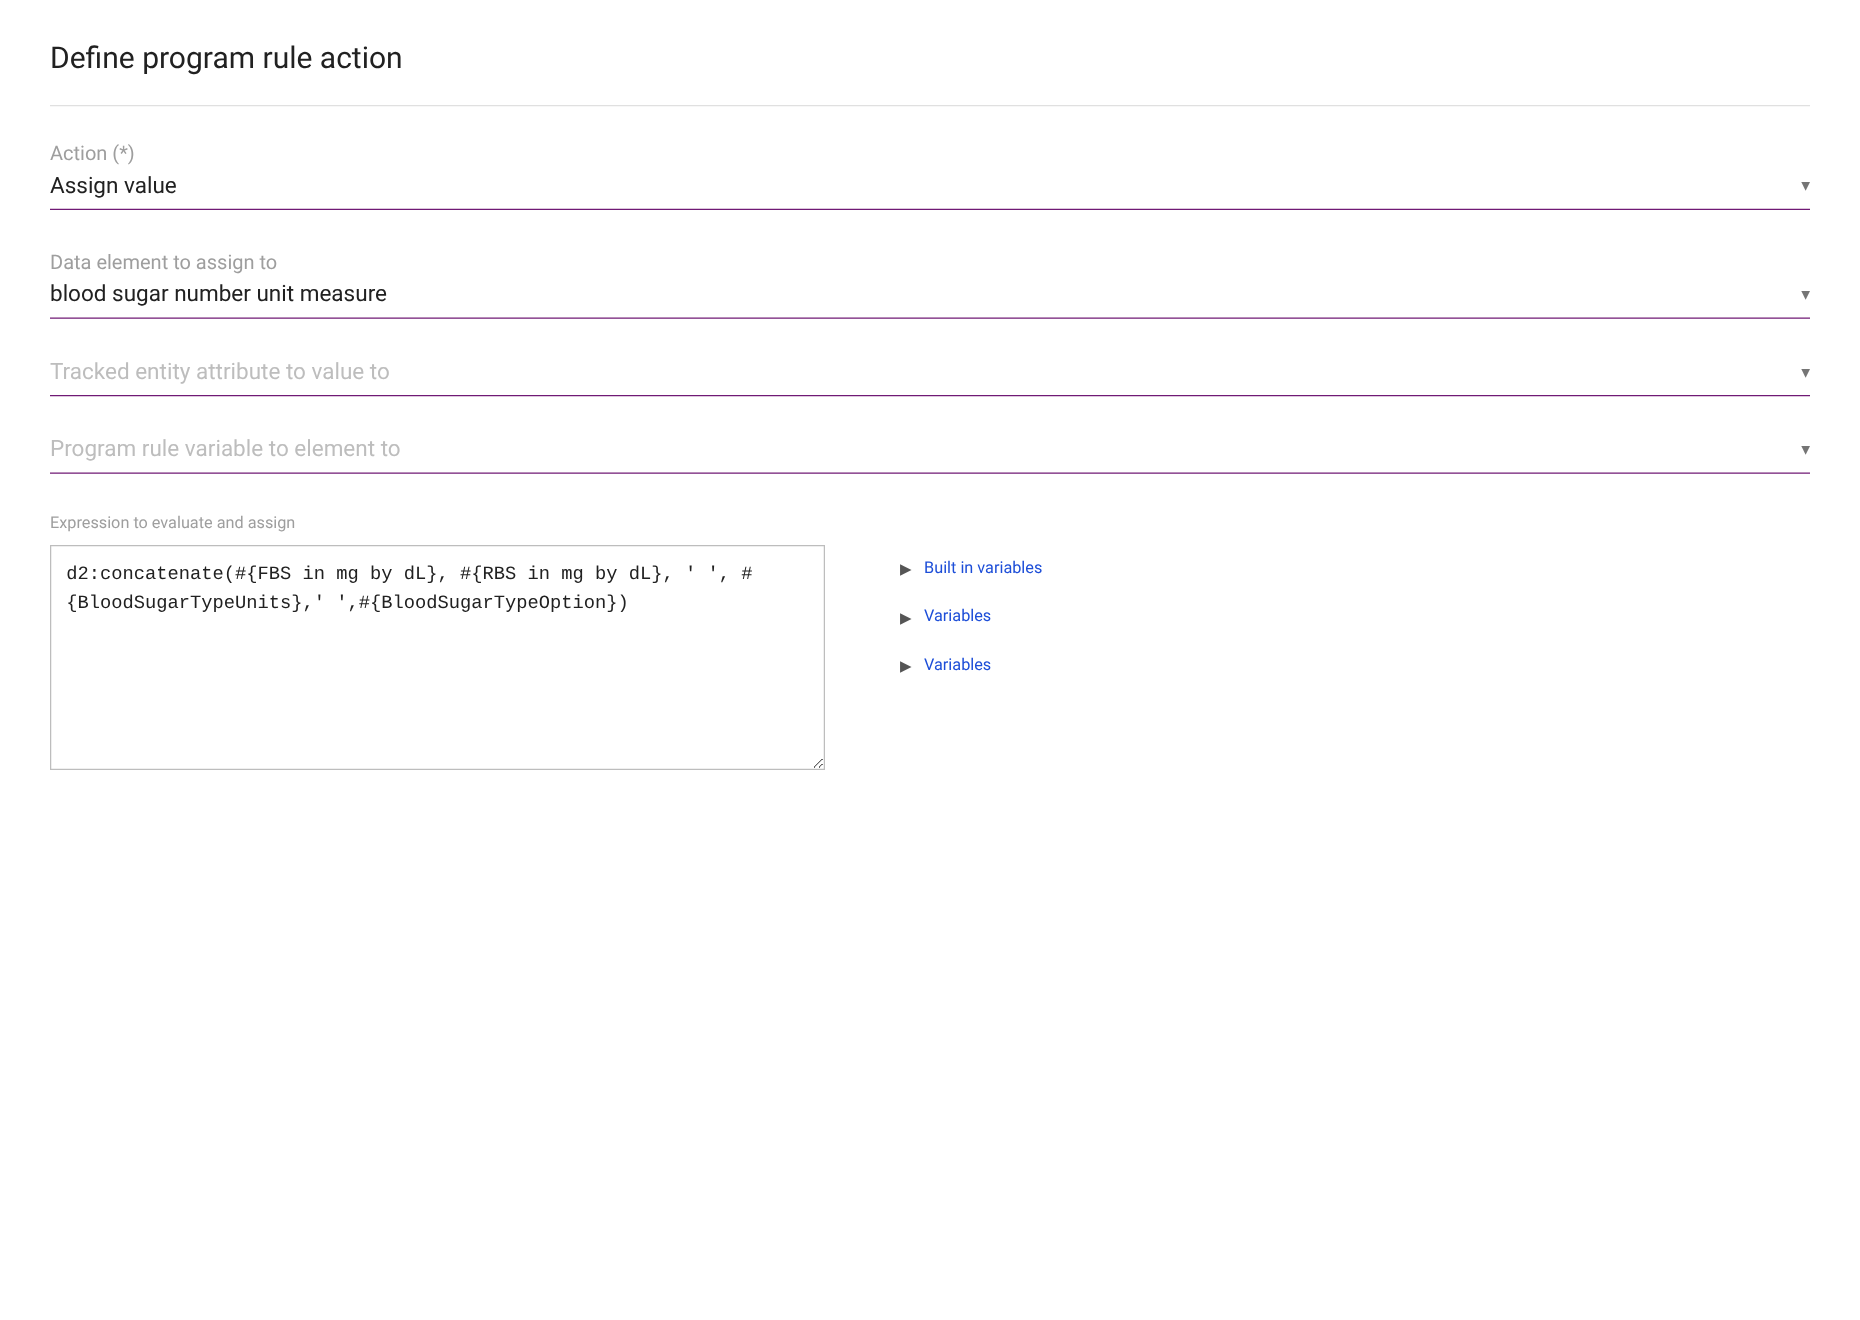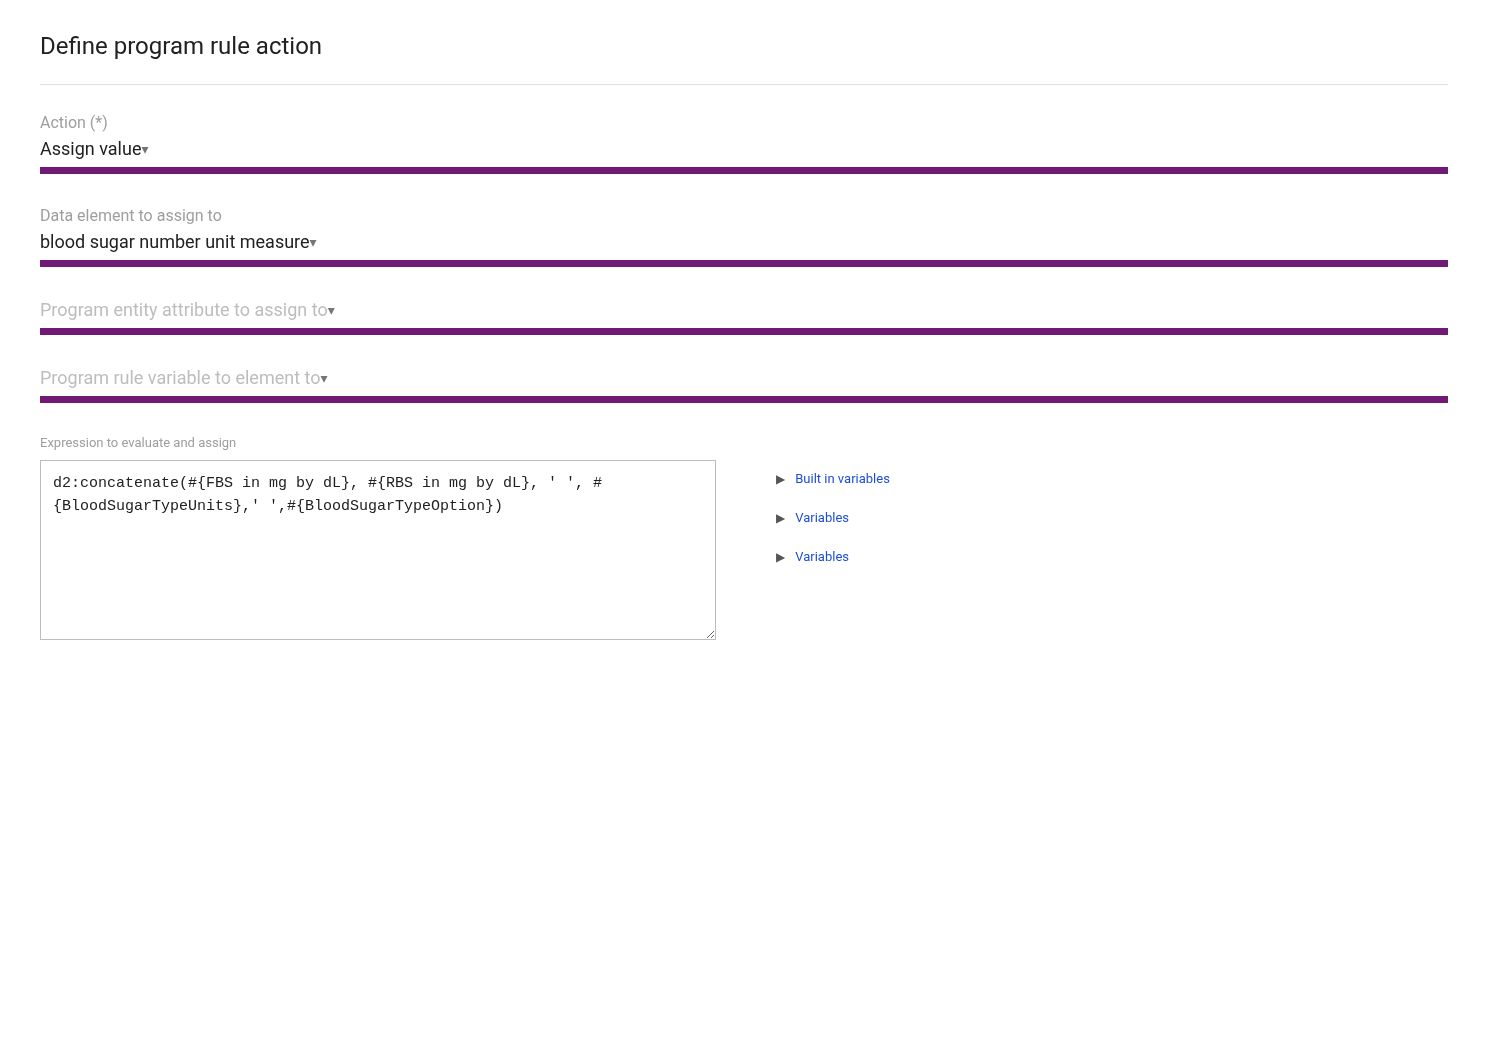--- a/index.html
+++ b/index.html
@@ -37,24 +37,25 @@
 
     .field-label {
       font-size: 16px;
       color: #9e9e9e;
       margin-bottom: 6px;
       display: block;
     }
 
     .select-wrapper {
       position: relative;
-      border-bottom: 7px solid #701a75;
+      border-bottom: 1px solid #701a75;
       padding-bottom: 8px;
       display: flex;
       align-items: center;
+      justify-content: space-between;
       cursor: pointer;
     }
 
     .select-value {
       font-size: 18px;
       color: #212121;
       font-weight: 400;
     }
 
     .select-placeholder {
@@ -71,21 +72,21 @@
 
     .expression-section {
       display: flex;
       gap: 60px;
       align-items: flex-start;
       margin-top: 8px;
     }
 
     .expression-left {
       flex: 0 0 auto;
-      width: 676px;
+      width: 620px;
     }
 
     .expression-label {
       font-size: 13px;
       color: #9e9e9e;
       margin-bottom: 10px;
       display: block;
     }
 
     .expression-textarea {
@@ -145,21 +146,21 @@
 <div class="form-section">
   <span class="field-label">Data element to assign to</span>
   <div class="select-wrapper">
     <span class="select-value">blood sugar number unit measure</span>
     <span class="chevron-icon">▾</span>
   </div>
 </div>
 
 <div class="form-section">
   <div class="select-wrapper">
-    <span class="select-placeholder">Program entity attribute to assign to</span>
+    <span class="select-placeholder">Tracked entity attribute to value to</span>
     <span class="chevron-icon">▾</span>
   </div>
 </div>
 
 <div class="form-section">
   <div class="select-wrapper">
     <span class="select-placeholder">Program rule variable to element to</span>
     <span class="chevron-icon">▾</span>
   </div>
 </div>

